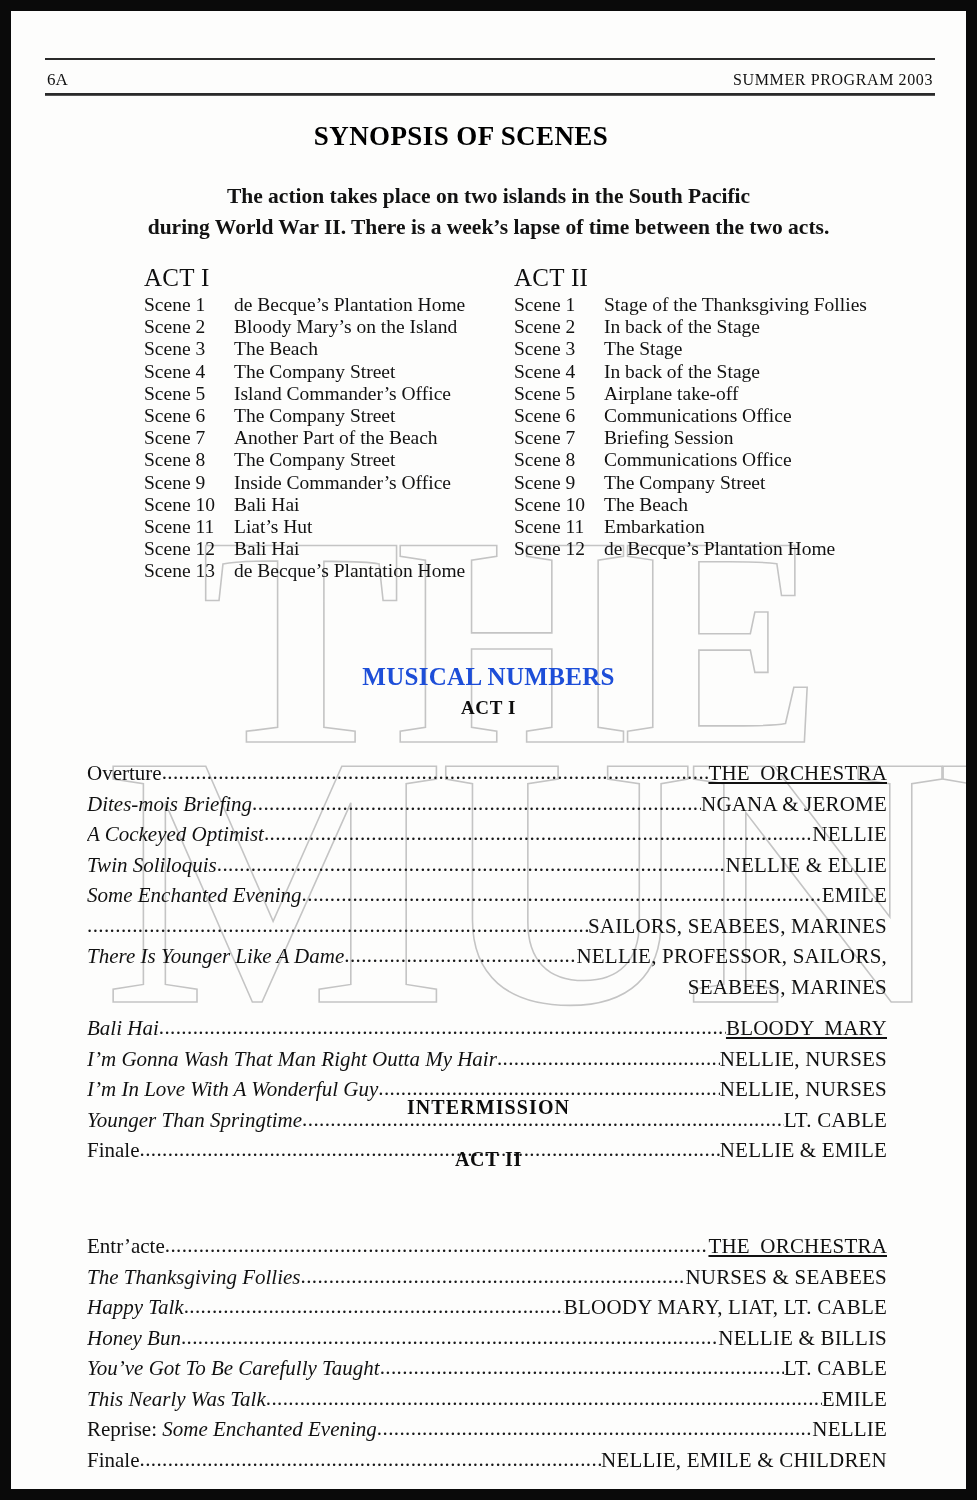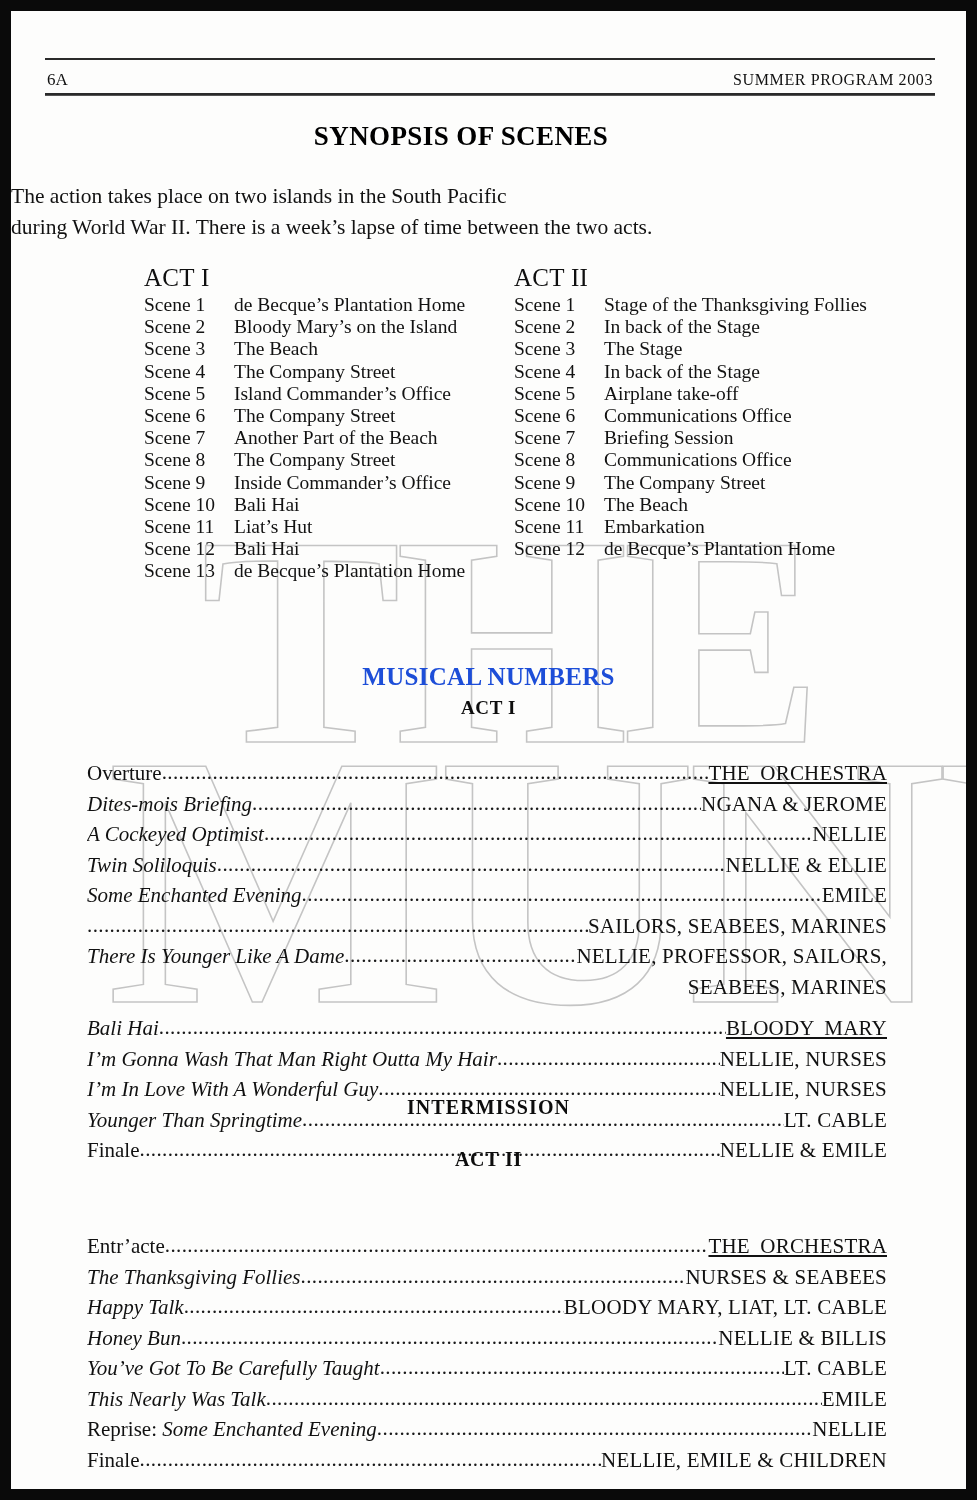--- a/index.html
+++ b/index.html
@@ -114,23 +114,25 @@
     font-size: 27px;
     font-weight: 700;
     letter-spacing: 0.4px;
     color: #000000;
   }
 
   .intro {
     position: absolute;
     left: 0; top: 170px;
     width: 955px;
+    text-align: center;
     font-size: 21.5px;
     line-height: 31px;
     color: #121212;
+    font-weight: bold;
   }
 
   
   .scene-cols {
     position: absolute;
     left: 0; top: 253px;
     width: 955px;
   }
   .scene-col {
     position: absolute;

